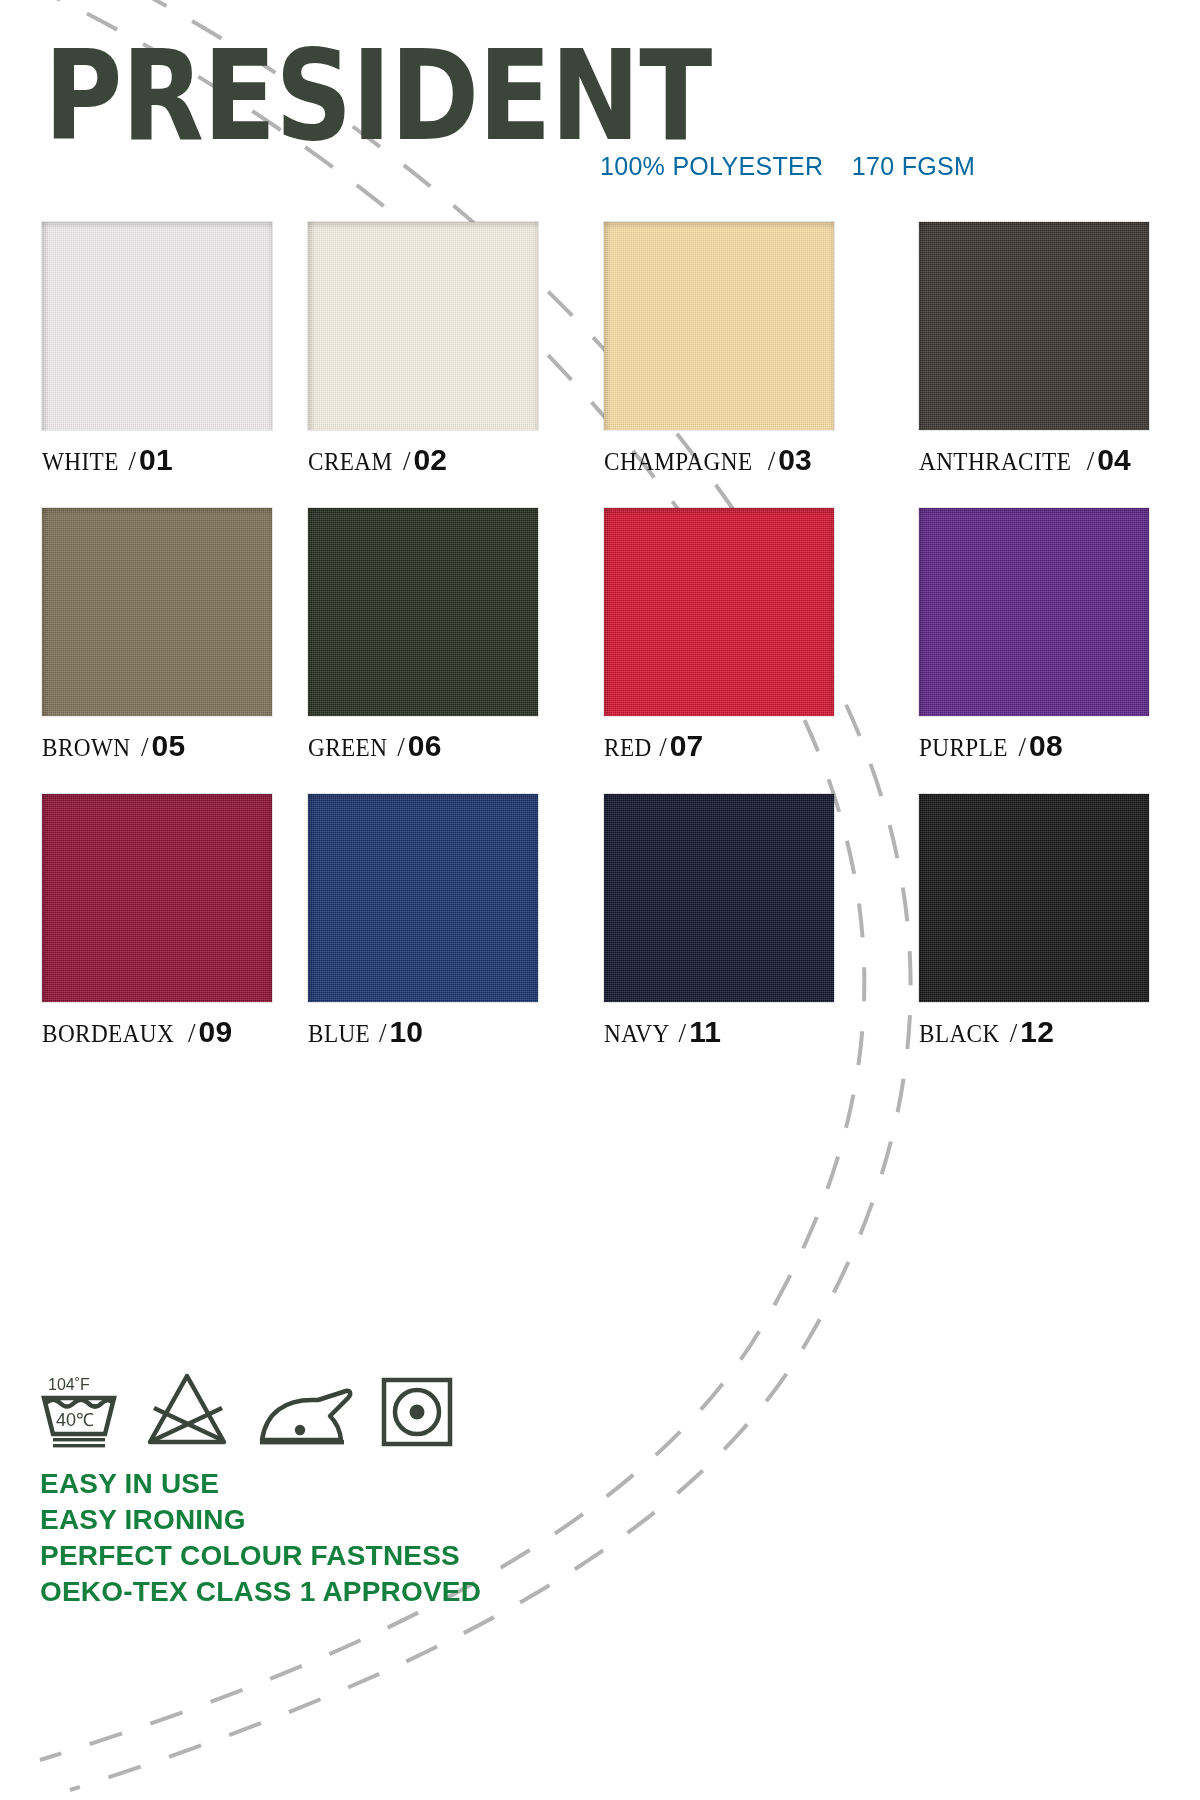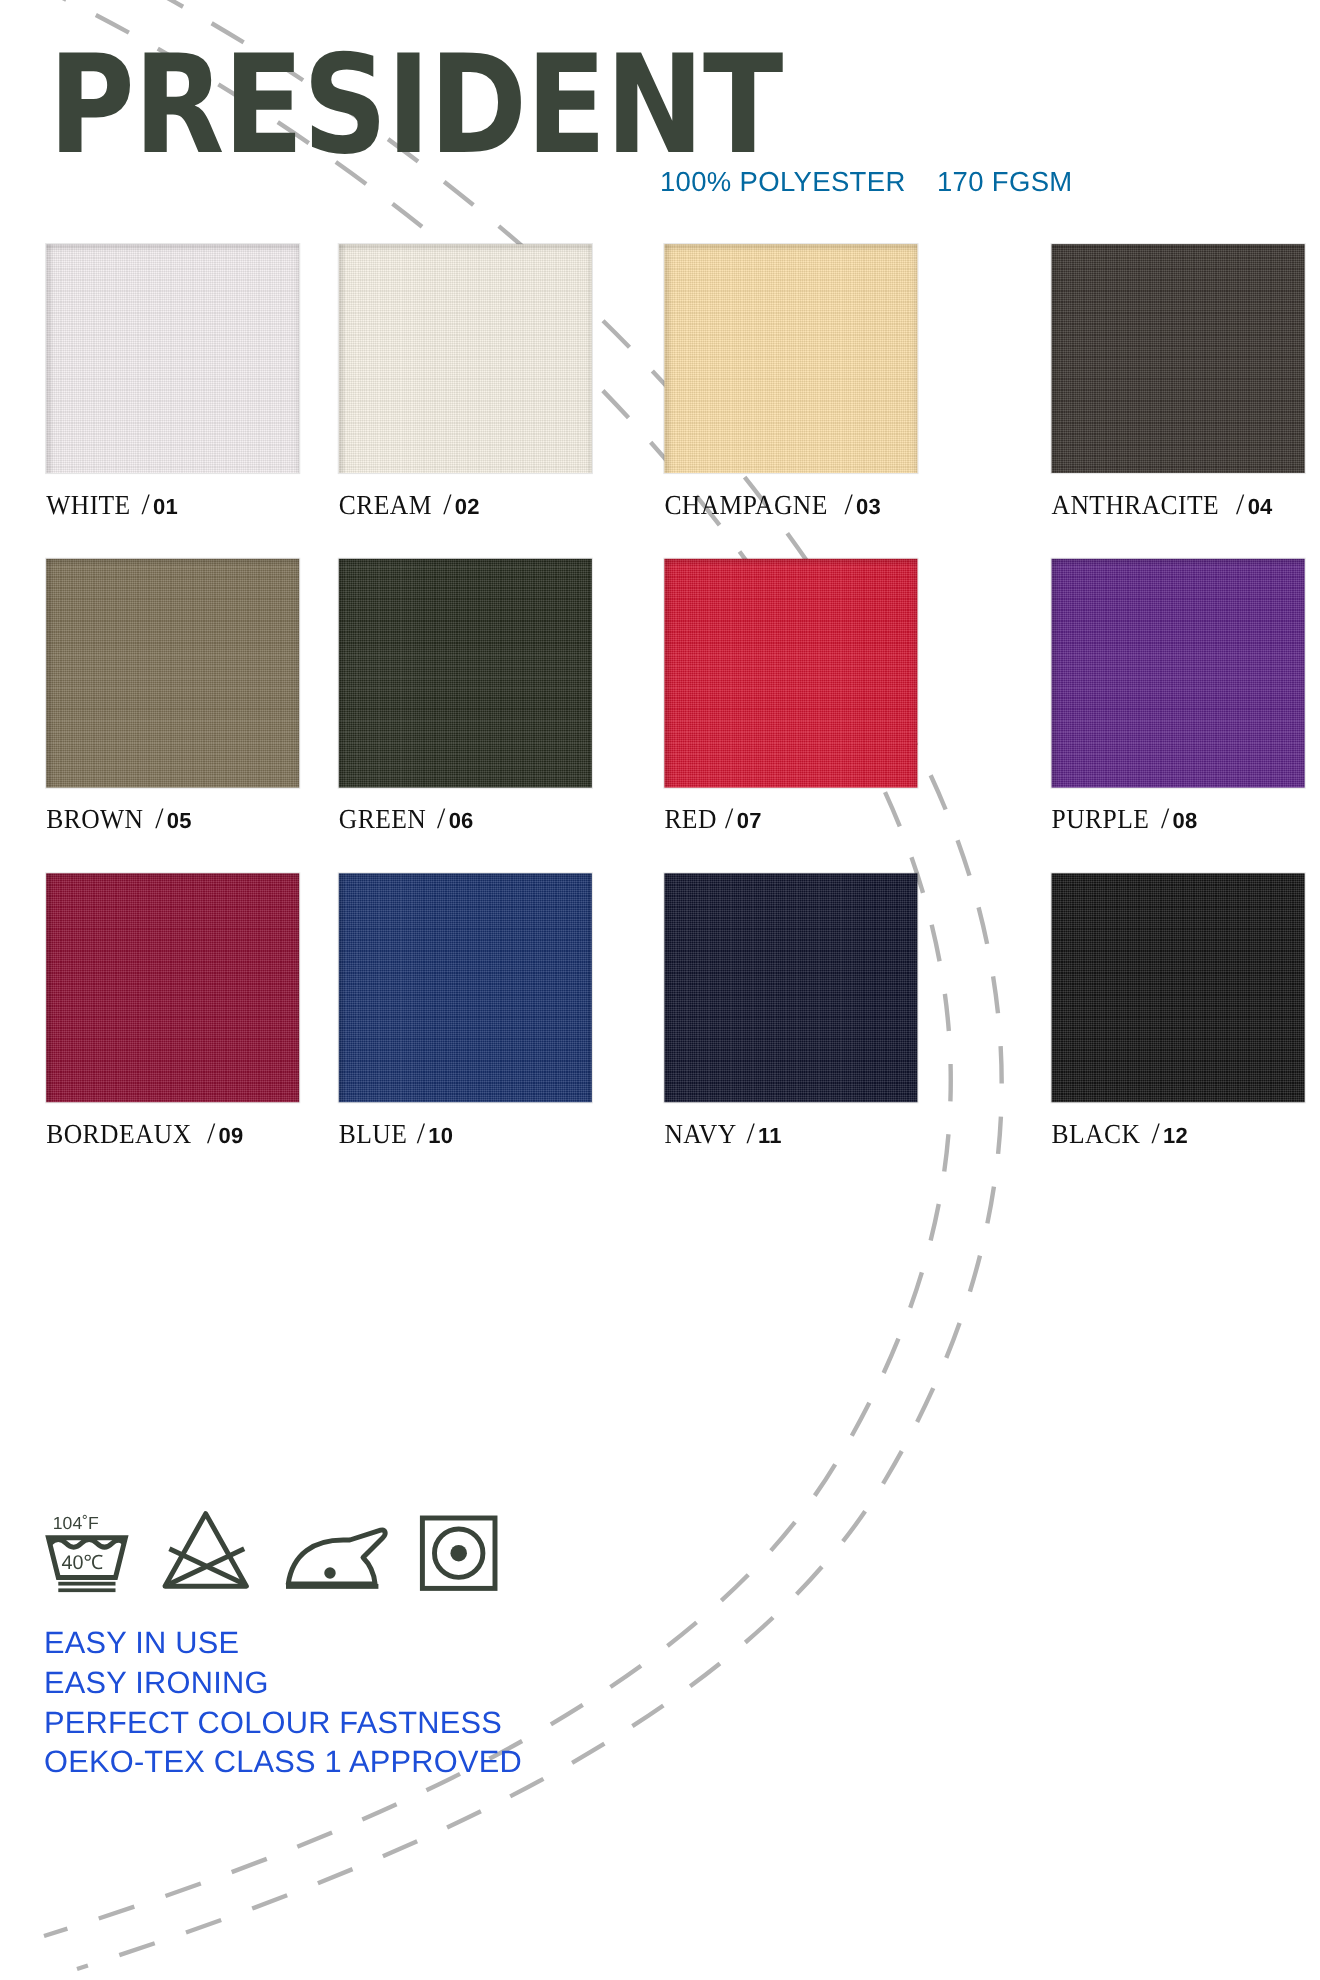--- a/index.html
+++ b/index.html
@@ -75,21 +75,21 @@
     height: 286px;
   }
   .cell {
     position: absolute;
     top: 0;
     width: 232px;
   }
   .cell.c0 { left: 42px; }
   .cell.c1 { left: 308px; }
   .cell.c2 { left: 604px; }
-  .cell.c3 { left: 923px; padding-left: 33px; }
+  .cell.c3 { left: 886px; padding-left: 33px; }
 
   .swatch {
     position: relative;
     width: 230px;
     height: 208px;
     box-shadow: 0 0 0 1px rgba(0,0,0,0.10);
     overflow: hidden;
   }
   
   .swatch::after {
@@ -134,42 +134,43 @@
     vertical-align: baseline;
   }
   .label .sep {
     font-family: "Liberation Serif", serif;
     font-size: 27px;
     padding: 0 3px 0 4px;
   }
   .label .cnum {
     font-family: "Liberation Sans", sans-serif;
     font-weight: bold;
-    font-size: 20px;
+    font-size: 30px;
     letter-spacing: 0.2px;
   }
 
   
   .care {
     position: absolute;
     left: 40px;
     top: 1370px;
     z-index: 7;
   }
   .care-icons {
     display: flex;
     align-items: flex-end;
     gap: 26px;
     height: 78px;
   }
   .care-icon { display: block; }
 
   .features {
-    margin-top: 28px;
-    color: #1d4ed8;
+    margin-top: 18px;
+    color: #15803d;
+    font-weight: bold;
   }
   .feature-line {
     font-family: "Liberation Sans", sans-serif;
     font-size: 28px;
     letter-spacing: 0.2px;
     line-height: 36px;
     white-space: nowrap;
   }
 </style>
 </head>

